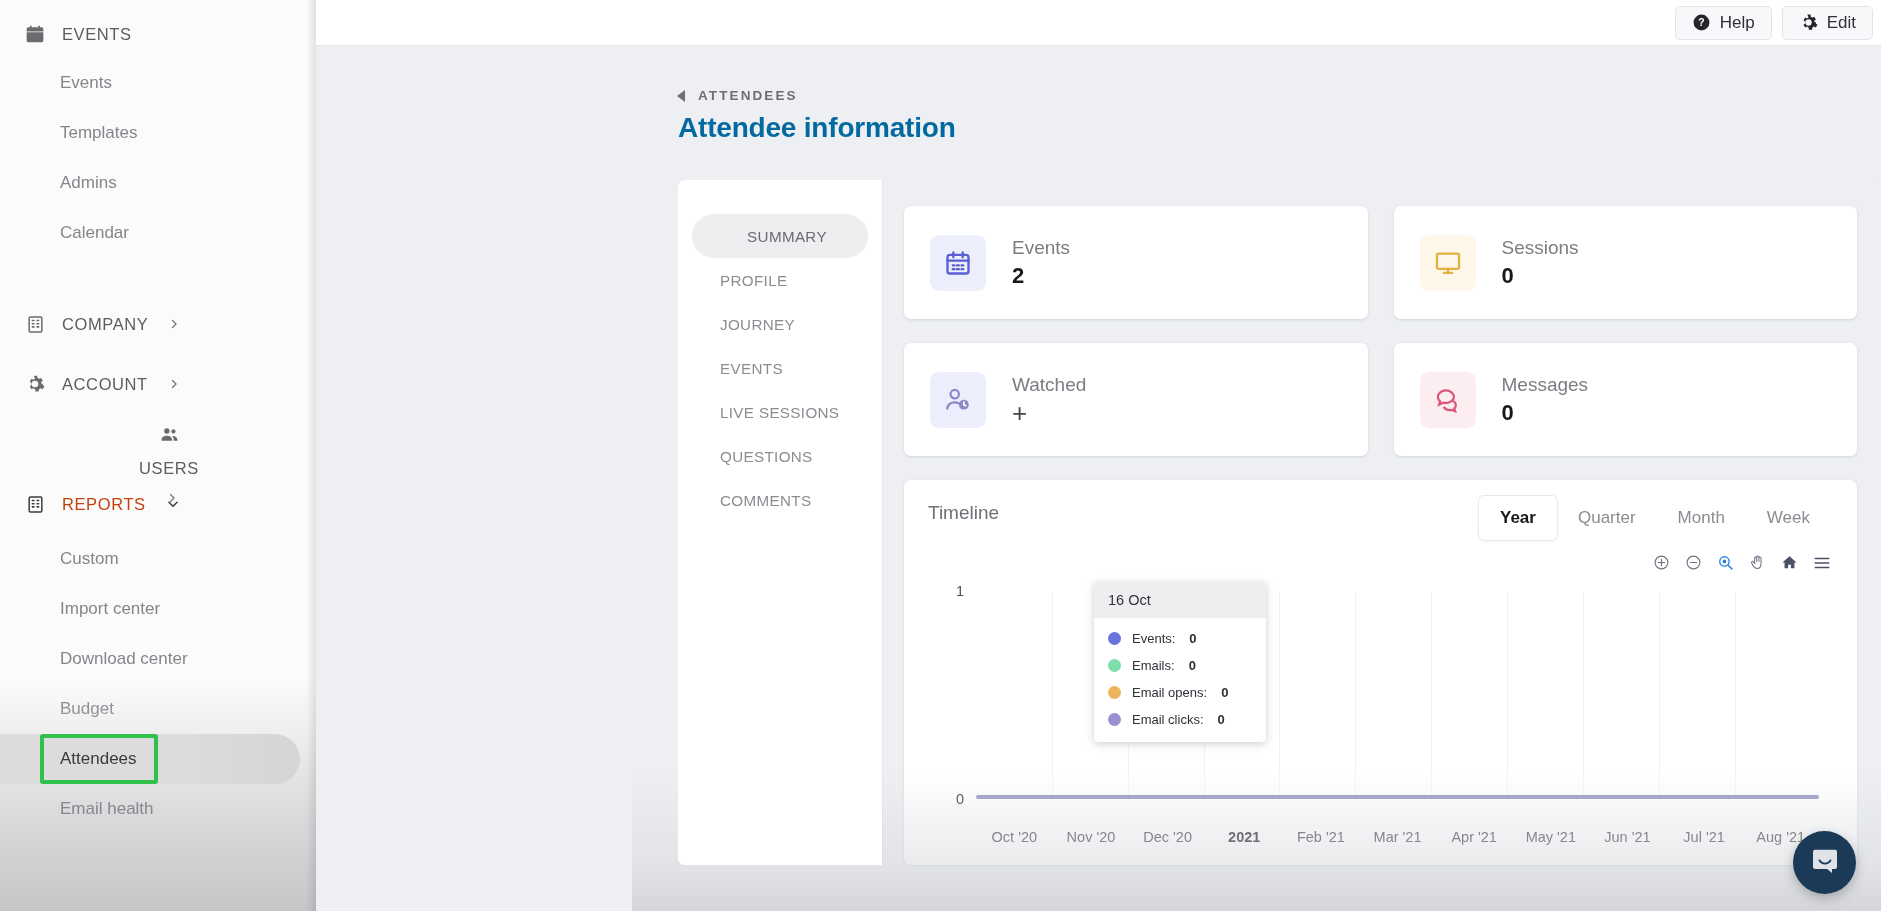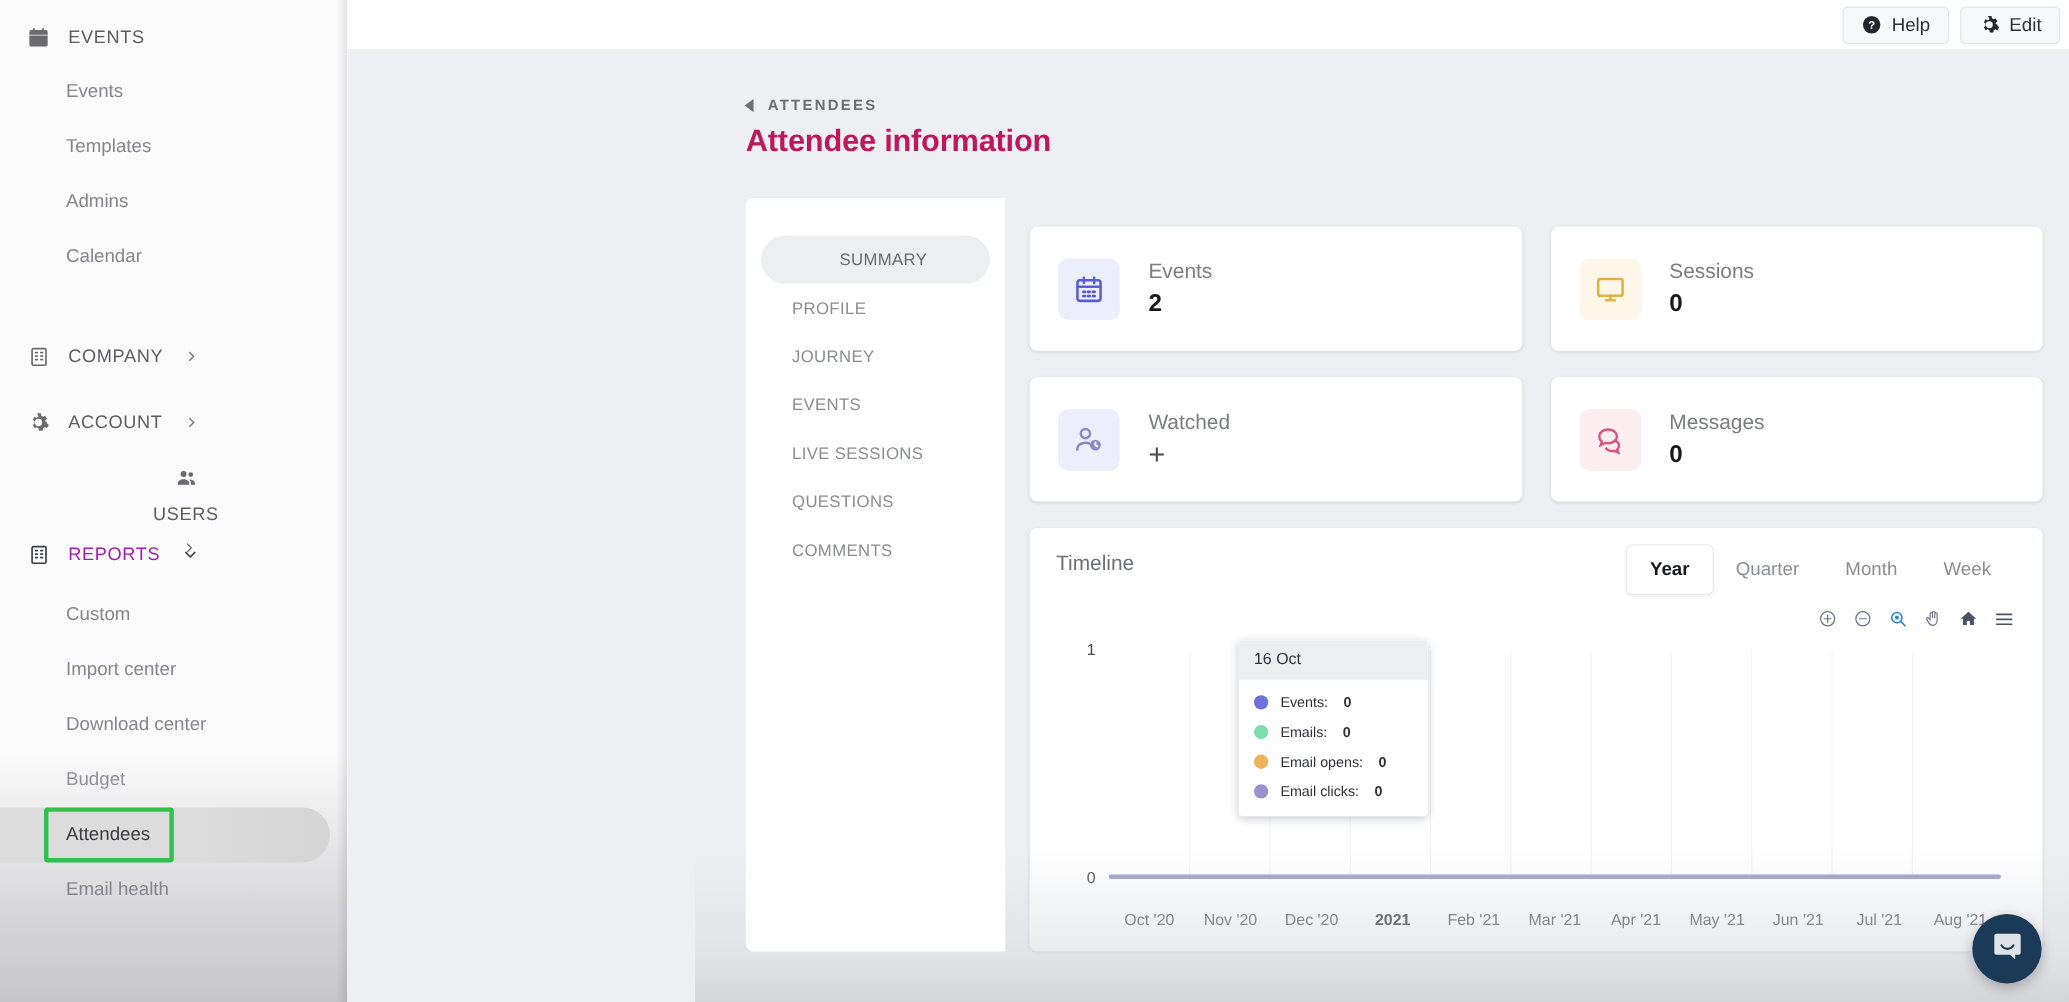--- a/index.html
+++ b/index.html
@@ -89,26 +89,26 @@
     display:flex; align-items:center; gap:13px;
     padding: 42px 0 0 361px;
   }
   .crumb .tri {
     width:0;height:0;border-top:6px solid transparent;border-bottom:6px solid transparent;
     border-right:8px solid #6f7075;
   }
   .crumb .lbl { font-size:13.5px; letter-spacing:2.1px; color:#6d6e73; font-weight:600; }
   .page-title {
     padding: 9px 0 0 362px;
-    font-size: 28px; font-weight: 700; color:#be185d; letter-spacing:-0.2px;
+    font-size: 28px; font-weight: 700; color:#0369a1; letter-spacing:-0.2px;
   }
 
   .panel-wrap { display:flex; padding: 36px 0 0 362px; }
   .tabs-panel {
-    width: 236px; background:#ffffff;
+    width: 204px; background:#ffffff;
     border-radius: 7px 0 0 7px;
     padding: 34px 0 60px 0;
     min-height: 670px;
     position: relative; z-index: 2;
   }
   .tab {
     font-size: 15.2px; letter-spacing:0.35px; color:#8b8c92;
     height: 44px; display:flex; align-items:center;
     padding-left: 28px; margin: 0 14px 0 14px;
   }
@@ -264,21 +264,21 @@
       </span>
     </div>
 
     <div class="sb-section" style="margin-bottom:10px;">
       <span class="ico" style="color:#3b3c40;">
         <svg width="19" height="19" viewBox="0 0 24 24" fill="none" stroke="currentColor" stroke-width="1.9">
             <rect x="4" y="2.5" width="16" height="19" rx="1.5"></rect>
             <path d="M8 7h2M14 7h2M8 11h2M14 11h2M8 15h2M14 15h2" stroke-linecap="round"></path>
           </svg>
       </span>
-      <span class="txt" style="color:#a21caf;">REPORTS</span>
+      <span class="txt" style="color:#c2410c;">REPORTS</span>
       <span class="chev" style="color:#3b3c40;">
         <svg width="14" height="14" viewBox="0 0 24 24" fill="none" stroke="currentColor" stroke-width="2.6">
             <path d="M5 9l7 7 7-7" stroke-linecap="round" stroke-linejoin="round"></path>
           </svg>
       </span>
     </div>
     <div class="sb-item">Custom</div>
     <div class="sb-item">Import center</div>
     <div class="sb-item">Download center</div>
     <div class="sb-item">Budget</div>

